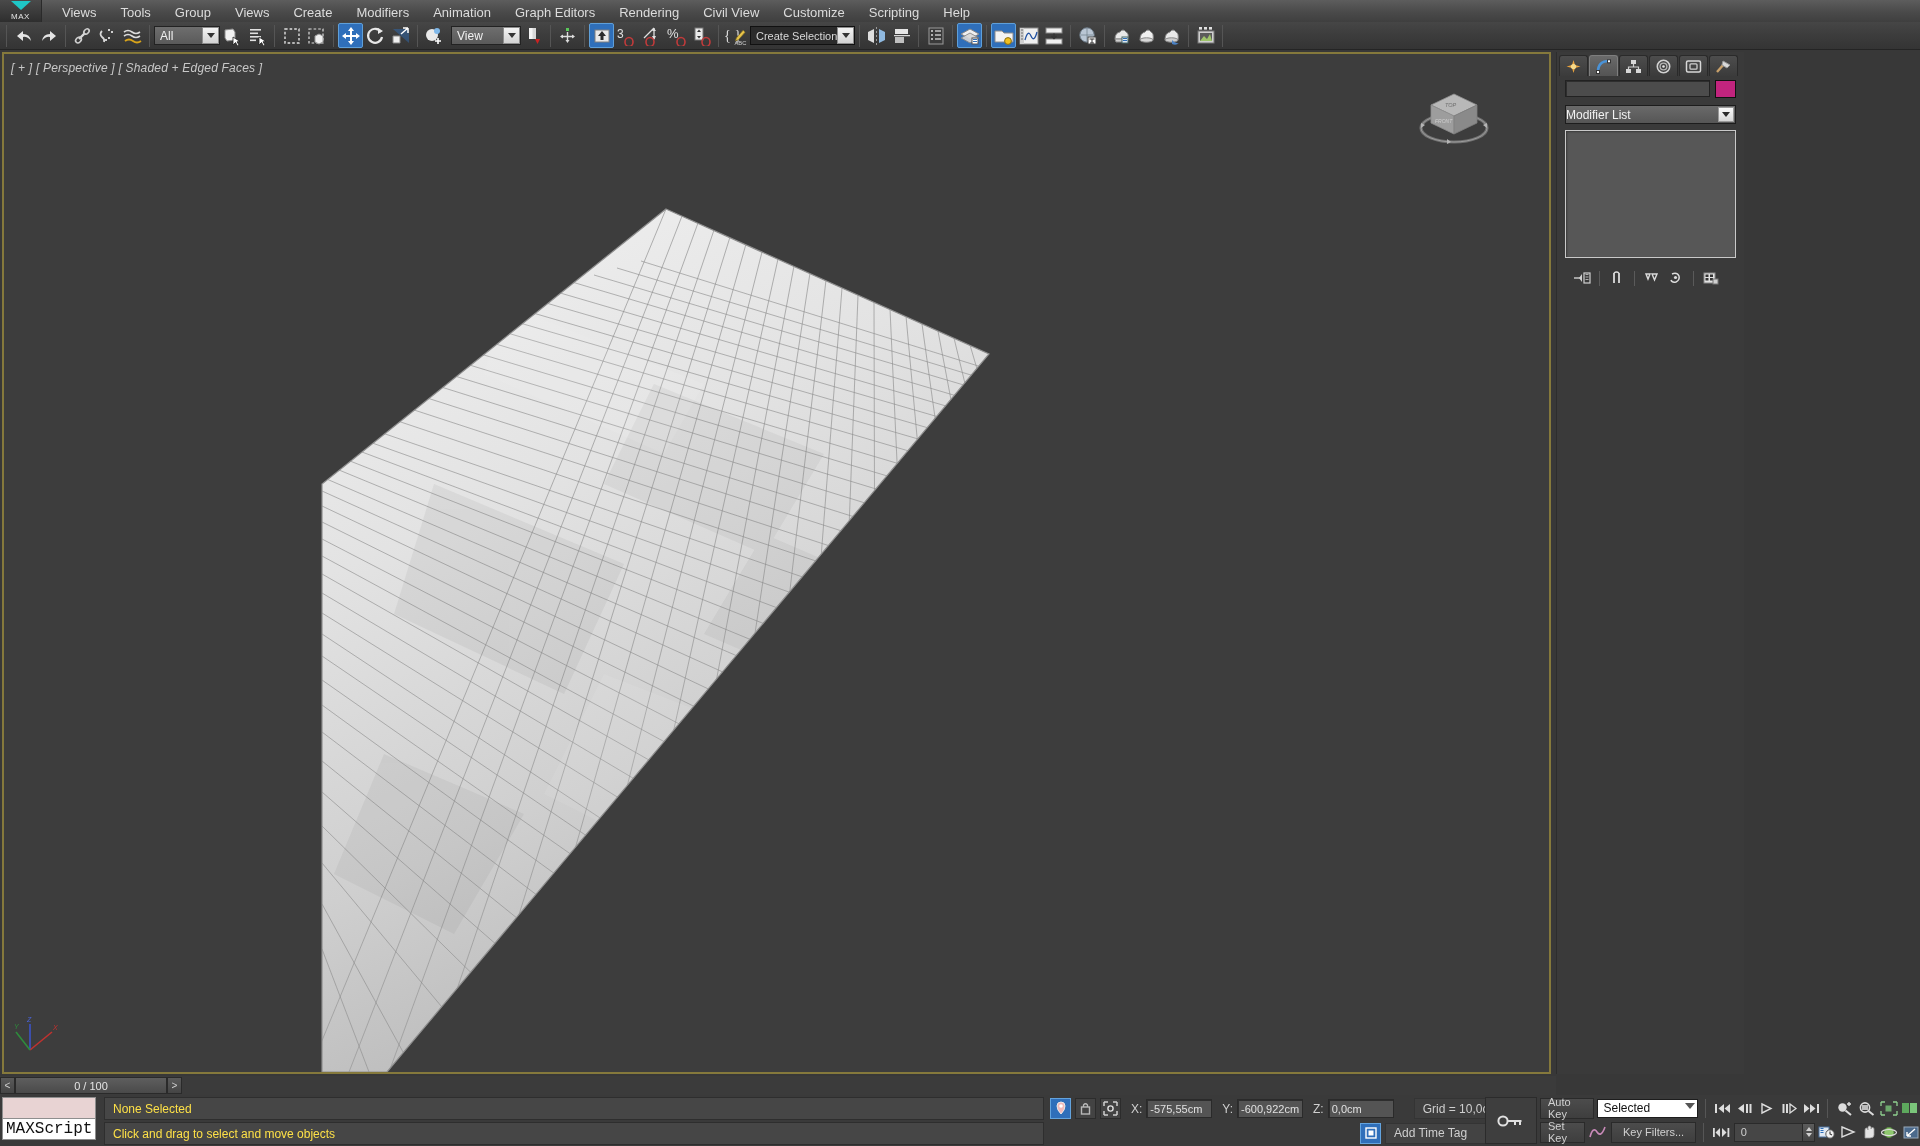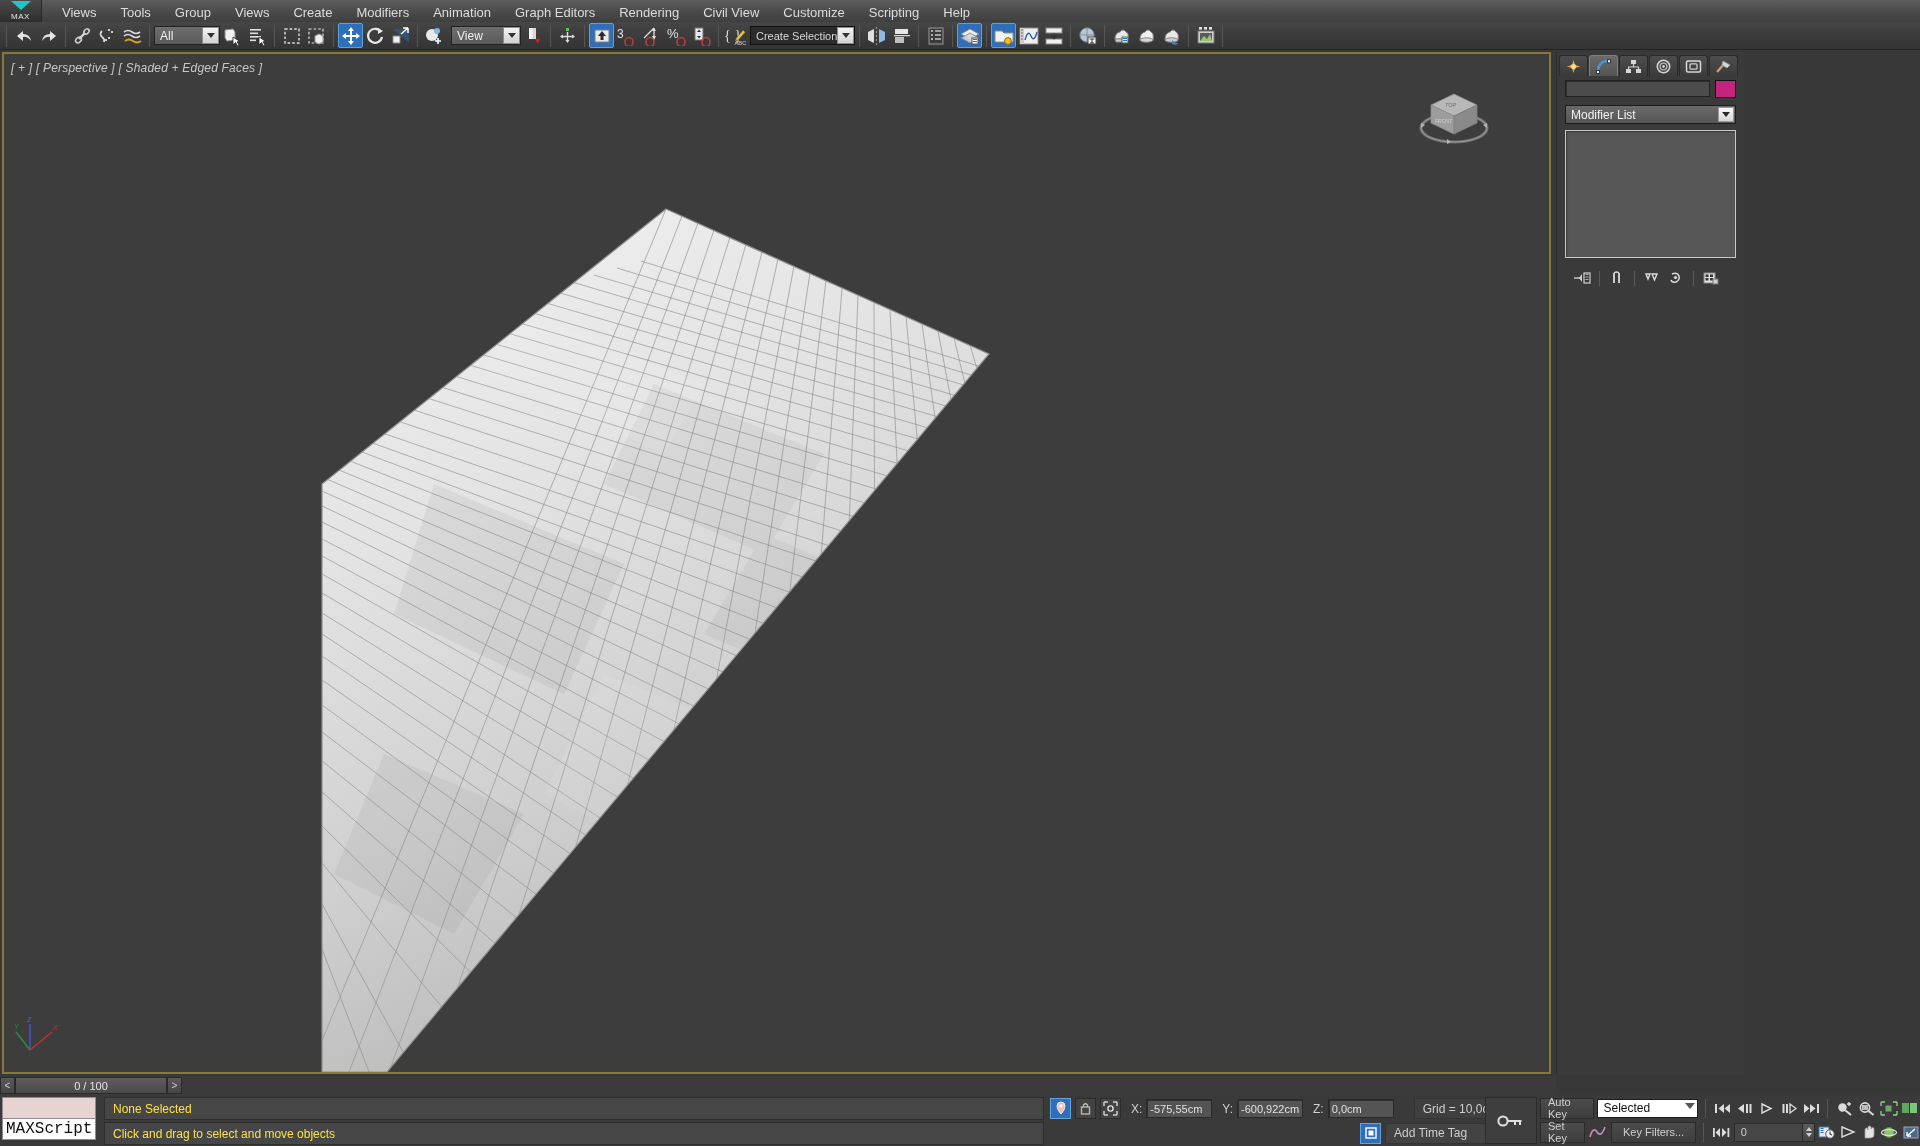--- a/index.html
+++ b/index.html
@@ -93,21 +93,21 @@
   }
   .namerow{ display:flex; gap:5px; margin-bottom:7px; }
   .namefield{
     flex:1; height:17px; background:#4c4c4c; border:1px solid #222;
     box-shadow:inset 1px 1px 0 #2e2e2e;
   }
   .colorswatch{ width:21px; height:18px; background:#c2247e; border:1px solid #111; }
   .modlist{
     height:19px; background:linear-gradient(#6a6a6a,#565656);
     border:1px solid #1d1d1d; display:flex; align-items:center;
-    font-size:12px; color:#f2f2f2; padding-left:5px; position:relative;
+    font-size:12px; color:#f2f2f2; position:relative;
     margin-bottom:6px;
   }
   .modlist .arw{
     position:absolute; right:1px; top:1px; width:16px; height:15px;
     background:linear-gradient(#fafafa,#d7d7d7); border:1px solid #9a9a9a;
     display:flex;align-items:center;justify-content:center;
   }
   .modlist .arw:after{
     content:""; width:0;height:0;border-left:4px solid transparent;
     border-right:4px solid transparent;border-top:5px solid #2a2a2a;

